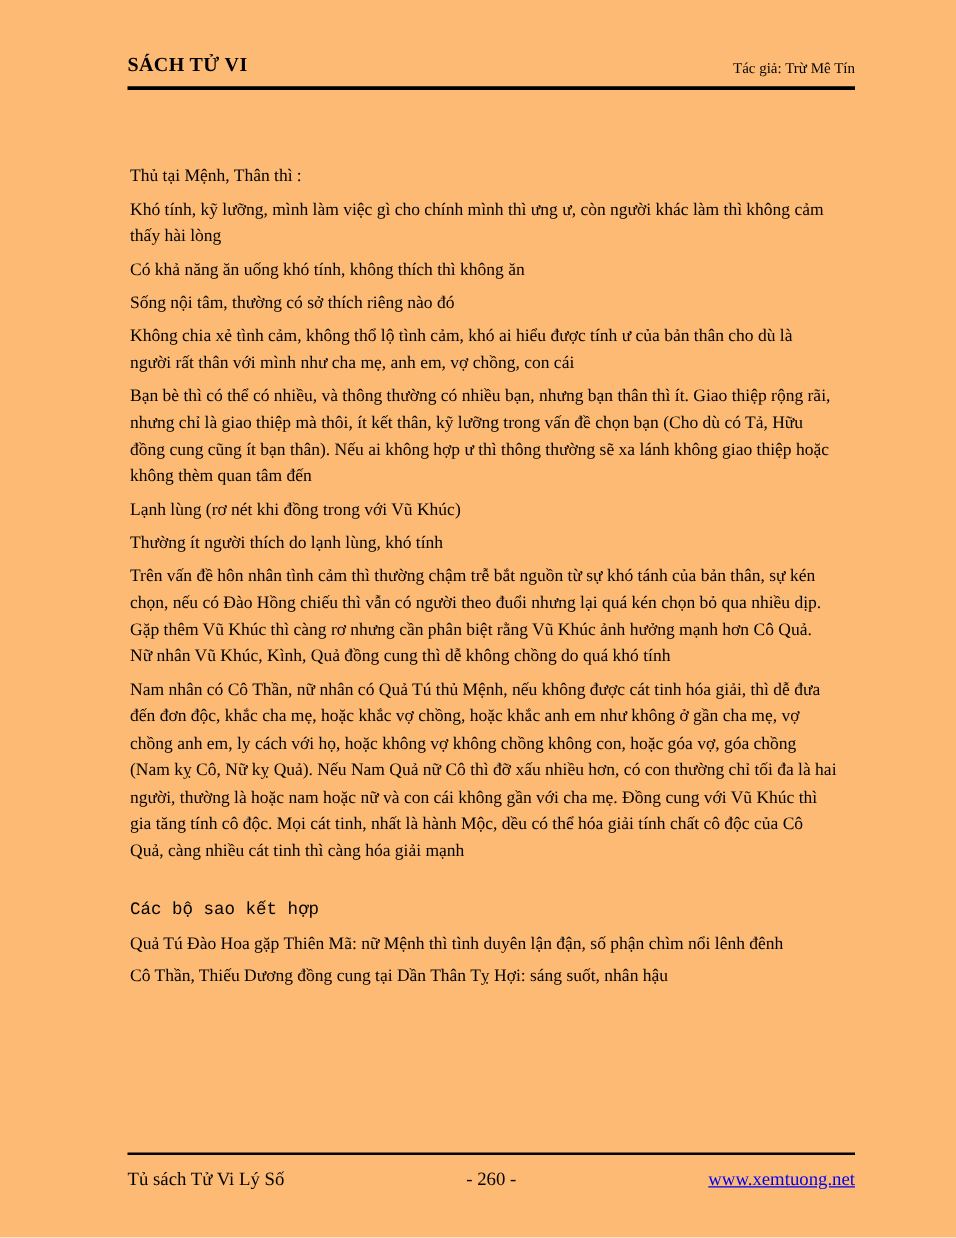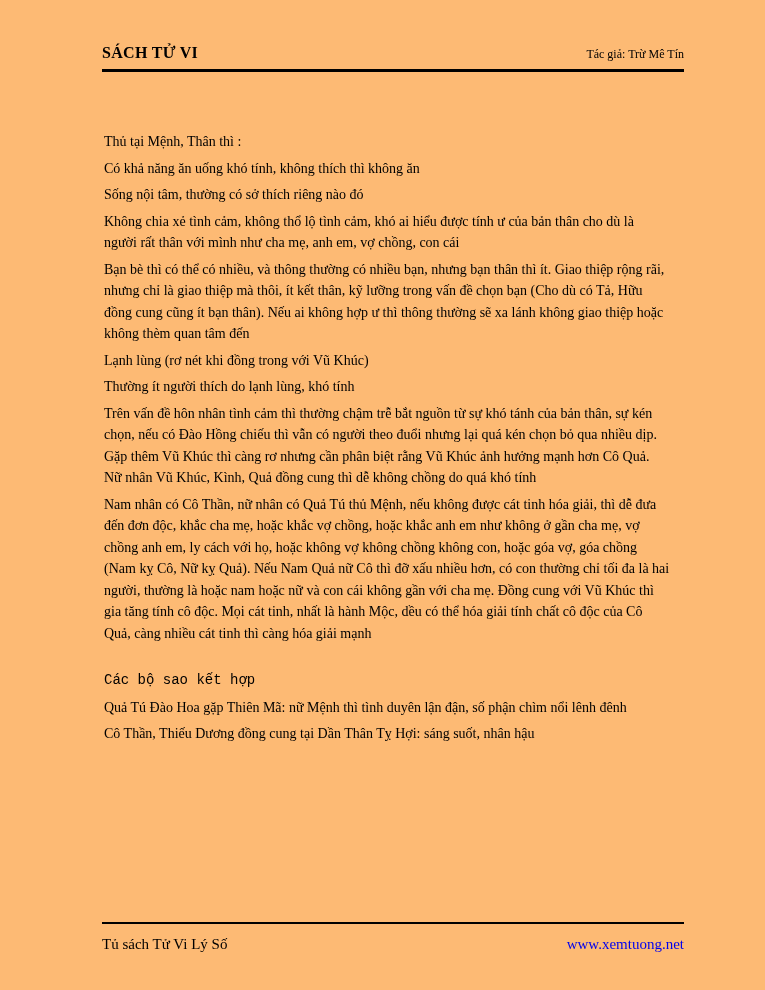--- a/index.html
+++ b/index.html
@@ -63,48 +63,51 @@
     display: flex;
     justify-content: space-between;
     align-items: baseline;
     font-size: 15px;
   }
   .footer-left  { width: 34%; text-align: left; }
   .footer-center{ width: 32%; text-align: center; }
   .footer-right { width: 34%; text-align: right; }
   .footer-link {
     color: #0000EE;
+    text-decoration: underline;
     cursor: pointer;
   }
 </style>
 </head>
 <body>
 
 <div class="page">
 
   <div class="header">
     <span class="header-left">SÁCH TỬ VI</span>
     <span class="header-right">Tác giả: Trừ Mê Tín</span>
   </div>
 
   <div class="body-text">
     <p>Thủ tại Mệnh, Thân thì :</p>
+    <p>Khó tính, kỹ lưỡng, mình làm việc gì cho chính mình thì ưng ư, còn người khác làm thì không cảm thấy hài lòng</p>
     <p>Có khả năng ăn uống khó tính, không thích thì không ăn</p>
     <p>Sống nội tâm, thường có sở thích riêng nào đó</p>
     <p>Không chia xẻ tình cảm, không thổ lộ tình cảm, khó ai hiểu được tính ư của bản thân cho dù là người rất thân với mình như cha mẹ, anh em, vợ chồng, con cái</p>
     <p>Bạn bè thì có thể có nhiều, và thông thường có nhiều bạn, nhưng bạn thân thì ít. Giao thiệp rộng rãi, nhưng chỉ là giao thiệp mà thôi, ít kết thân, kỹ lưỡng trong vấn đề chọn bạn (Cho dù có Tả, Hữu đồng cung cũng ít bạn thân). Nếu ai không hợp ư thì thông thường sẽ xa lánh không giao thiệp hoặc không thèm quan tâm đến</p>
     <p>Lạnh lùng (rơ nét khi đồng trong với Vũ Khúc)</p>
     <p>Thường ít người thích do lạnh lùng, khó tính</p>
     <p>Trên vấn đề hôn nhân tình cảm thì thường chậm trễ bắt nguồn từ sự khó tánh của bản thân, sự kén chọn, nếu có Đào Hồng chiếu thì vẫn có người theo đuổi nhưng lại quá kén chọn bỏ qua nhiều dịp. Gặp thêm Vũ Khúc thì càng rơ nhưng cần phân biệt rằng Vũ Khúc ảnh hưởng mạnh hơn Cô Quả. Nữ nhân Vũ Khúc, Kình, Quả đồng cung thì dễ không chồng do quá khó tính</p>
     <p>Nam nhân có Cô Thần, nữ nhân có Quả Tú thủ Mệnh, nếu không được cát tinh hóa giải, thì dễ đưa đến đơn độc, khắc cha mẹ, hoặc khắc vợ chồng, hoặc khắc anh em như không ở gần cha mẹ, vợ chồng anh em, ly cách với họ, hoặc không vợ không chồng không con, hoặc góa vợ, góa chồng (Nam kỵ Cô, Nữ kỵ Quả). Nếu Nam Quả nữ Cô thì đỡ xấu nhiều hơn, có con thường chỉ tối đa là hai người, thường là hoặc nam hoặc nữ và con cái không gần với cha mẹ. Đồng cung với Vũ Khúc thì gia tăng tính cô độc. Mọi cát tinh, nhất là hành Mộc, dều có thể hóa giải tính chất cô độc của Cô Quả, càng nhiều cát tinh thì càng hóa giải mạnh</p>
     <p class="section-heading">Các bộ sao kết hợp</p>
     <p>Quả Tú Đào Hoa gặp Thiên Mã: nữ Mệnh thì tình duyên lận đận, số phận chìm nổi lênh đênh</p>
     <p>Cô Thần, Thiếu Dương đồng cung tại Dần Thân Tỵ Hợi: sáng suốt, nhân hậu</p>
   </div>
 
   <div class="footer">
     <span class="footer-left">Tủ sách Tử Vi Lý Số</span>
+    <span class="footer-center">- 260 -</span>
     <span class="footer-right">
       <a class="footer-link">www.xemtuong.net</a>
     </span>
   </div>
 
 </div>
 
 </body></html>

